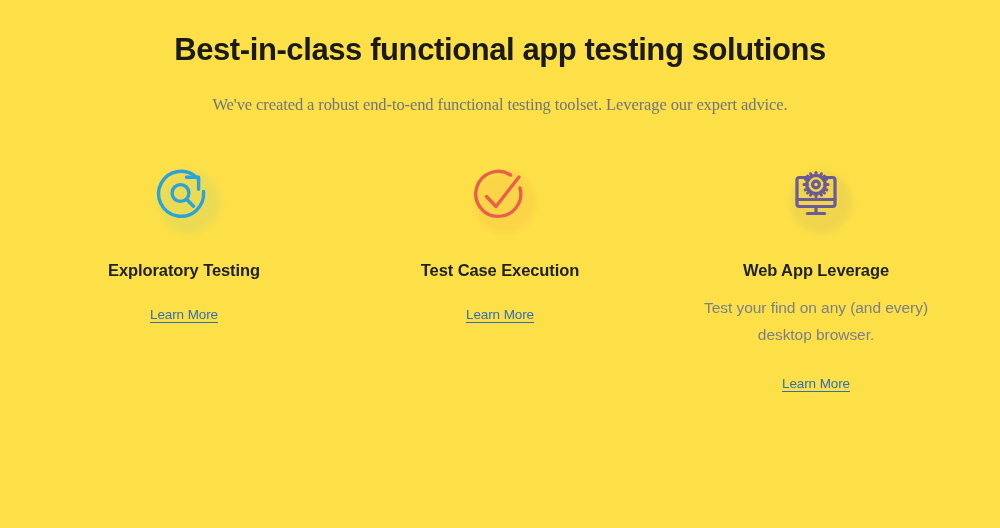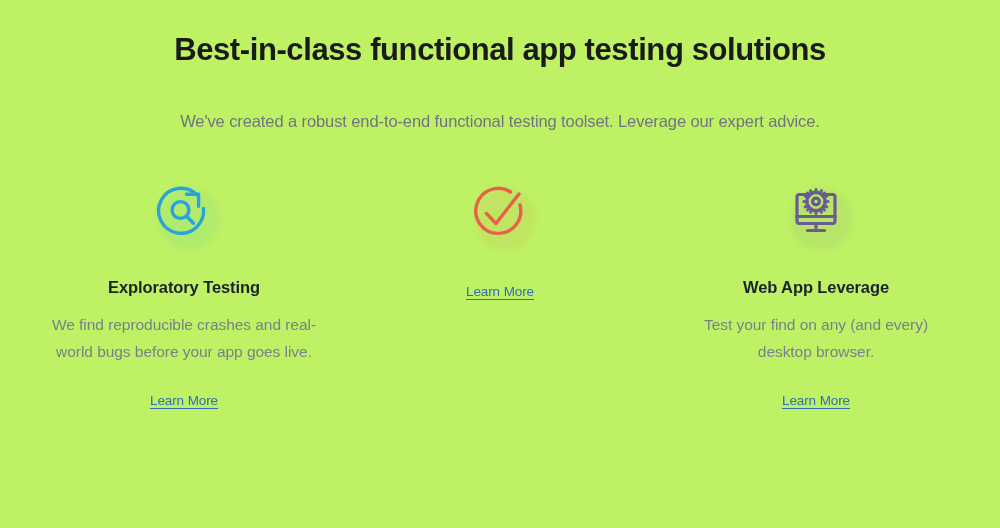--- a/index.html
+++ b/index.html
@@ -9,21 +9,21 @@
     width: 1000px;
     height: 528px;
     background: #ffffff;
     font-family: "Liberation Sans", sans-serif;
     -webkit-font-smoothing: antialiased;
   }
 
   .page {
     width: 1000px;
     height: 528px;
-    background: #bef264;
+    background: #fde047;
     position: relative;
     overflow: hidden;
     display: flex;
     flex-direction: column;
   }
 
   
   .header {
     text-align: center;
     padding-top: 31px;
@@ -33,23 +33,24 @@
     font-size: 31px;
     font-weight: bold;
     color: #1a1a1a;
     letter-spacing: -0.4px;
     line-height: 1.25;
   }
 
   .page-subtitle {
     font-size: 16.5px;
     color: #6f757c;
-    margin-top: 40px;
+    margin-top: 23px;
     line-height: 1.45;
     letter-spacing: -0.1px;
+    font-family: Liberation Serif, serif;
   }
 
   
   .cards {
     display: flex;
     justify-content: center;
     align-items: flex-start;
     margin-top: 37px;
     padding: 0 22px;
   }
@@ -132,34 +133,34 @@
         <svg width="74" height="74" viewBox="0 0 74 74">
           <g fill="none" stroke="#29a3dc" stroke-width="3.4" stroke-linecap="round" stroke-linejoin="round">
             <path d="M56.5 31.5 A22.5 22.5 0 1 1 50.0 17.8"></path>
             <polyline points="39.5,17.2 51.6,17.2 51.6,29.3"></polyline>
             <circle cx="33.5" cy="33.0" r="8.4"></circle>
             <line x1="39.6" y1="39.2" x2="46.5" y2="46.3"></line>
           </g>
         </svg>
       </div>
       <div class="card-title">Exploratory Testing</div>
-      <div class="card-text">We find reproducible crashes and real-world bugs before your app goes live.</div>
       <a class="card-link">Learn More</a>
     </div>
 
     <div class="card">
       <div class="card-icon">
         <div class="icon-blob blob-red"></div>
         <svg width="74" height="74" viewBox="0 0 74 74">
           <g fill="none" stroke="#e8604c" stroke-width="3.4" stroke-linecap="round" stroke-linejoin="round">
             <path d="M47.5 15.0 A22.5 22.5 0 1 0 57.0 28.0"></path>
             <polyline points="23.5,36.5 33.0,46.5 56.0,17.0"></polyline>
           </g>
         </svg>
       </div>
+      <div class="card-title">Test Case Execution</div>
       <a class="card-link">Learn More</a>
     </div>
 
     <div class="card">
       <div class="card-icon">
         <div class="icon-blob blob-purple"></div>
         <svg width="74" height="74" viewBox="0 0 74 74">
           <g fill="none" stroke="#6b5b95" stroke-width="3.2" stroke-linecap="round" stroke-linejoin="round">
 
             <path d="M45.5 17.5 H53.5 A2.5 2.5 0 0 1 56 20 V44 A2.5 2.5 0 0 1 53.5 46.5 H20.5 A2.5 2.5 0 0 1 18 44 V20 A2.5 2.5 0 0 1 20.5 17.5 H28.5"></path>

